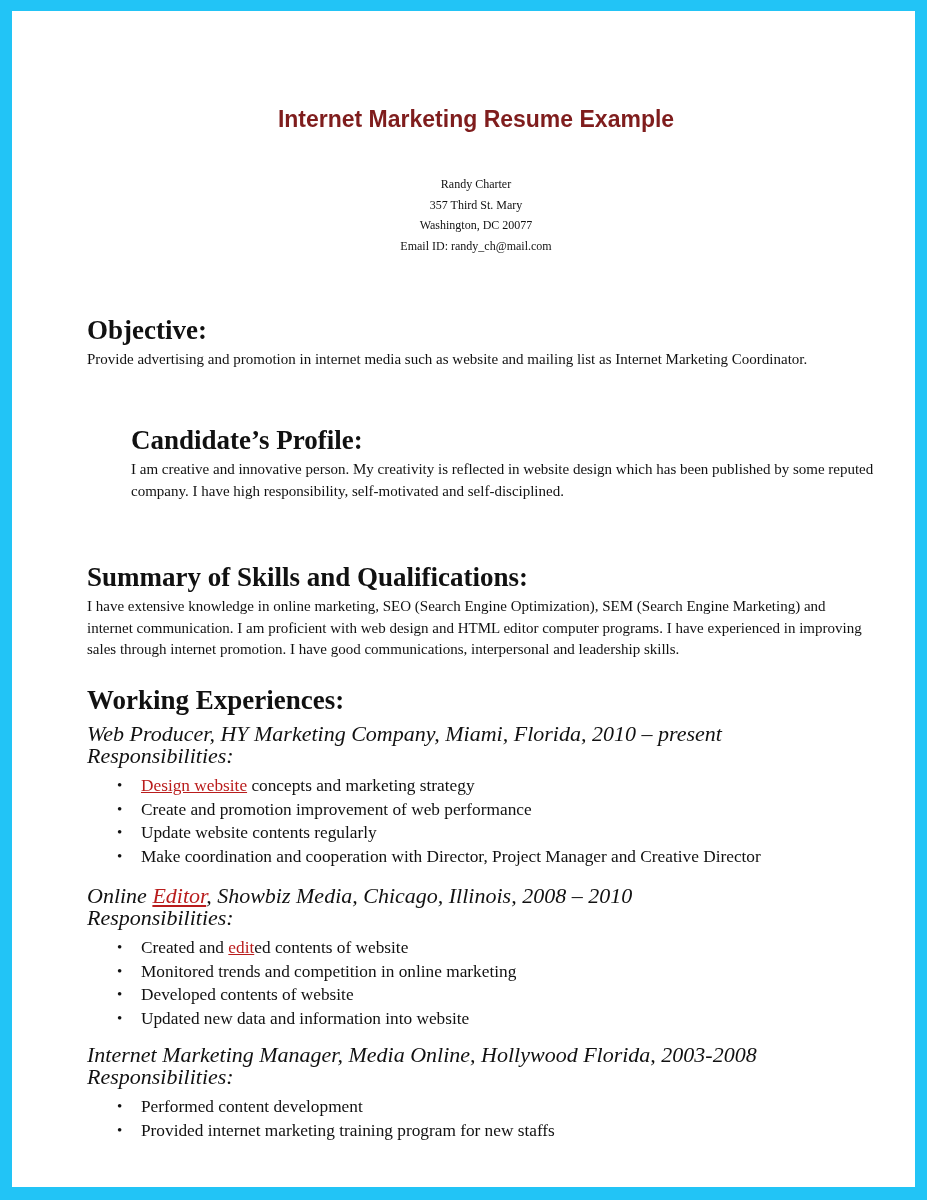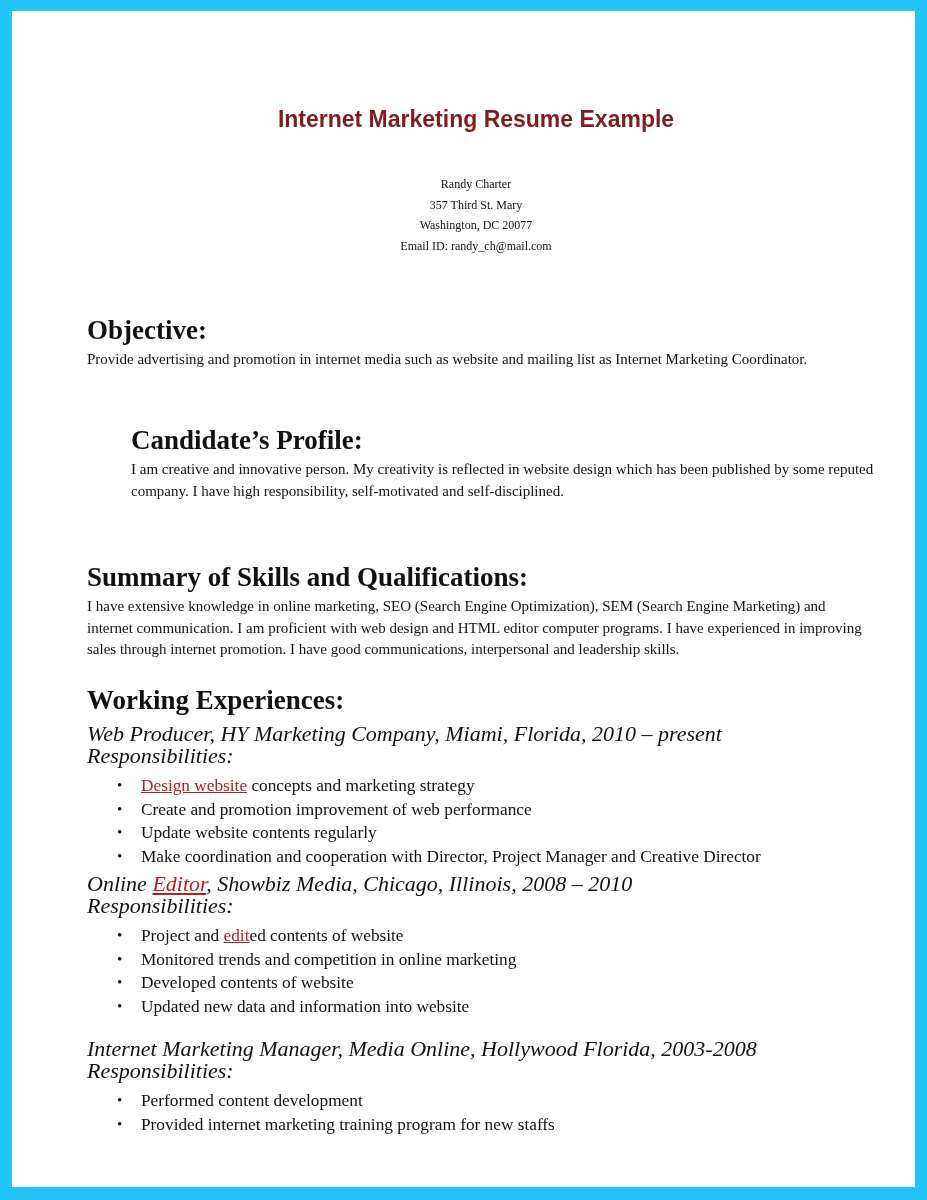--- a/index.html
+++ b/index.html
@@ -71,32 +71,32 @@
       <p class="job">Web Producer, HY Marketing Company, Miami, Florida, 2010 – present</p>
       <p class="job">Responsibilities:</p>
       <ul>
         <li><a href="#">Design website</a><span> concepts and marketing strategy</span></li>
         <li>Create and promotion improvement of web performance</li>
         <li>Update website contents regularly</li>
         <li>Make coordination and cooperation with Director, Project Manager and Creative Director</li>
       </ul>
     </div>
 
-    <div class="exp-block" style="margin-top:5px;">
+    <div class="exp-block" style="margin-top:17px;">
       <p class="job"><span>Online </span><a href="#">Editor</a><span>, Showbiz Media, Chicago, Illinois, 2008 – 2010</span></p>
       <p class="job">Responsibilities:</p>
       <ul>
-        <li><span>Project and </span><a href="#">edit</a><span>ed contents of website</span></li>
+        <li><span>Created and </span><a href="#">edit</a><span>ed contents of website</span></li>
         <li>Monitored trends and competition in online marketing</li>
         <li>Developed contents of website</li>
         <li>Updated new data and information into website</li>
       </ul>
     </div>
 
-    <div class="exp-block" style="margin-top:20px;">
+    <div class="exp-block" style="margin-top:14px;">
       <p class="job">Internet Marketing Manager, Media Online, Hollywood Florida, 2003-2008</p>
       <p class="job">Responsibilities:</p>
       <ul>
         <li>Performed content development</li>
         <li>Provided internet marketing training program for new staffs</li>
       </ul>
     </div>
   </div>
 </div>
 

